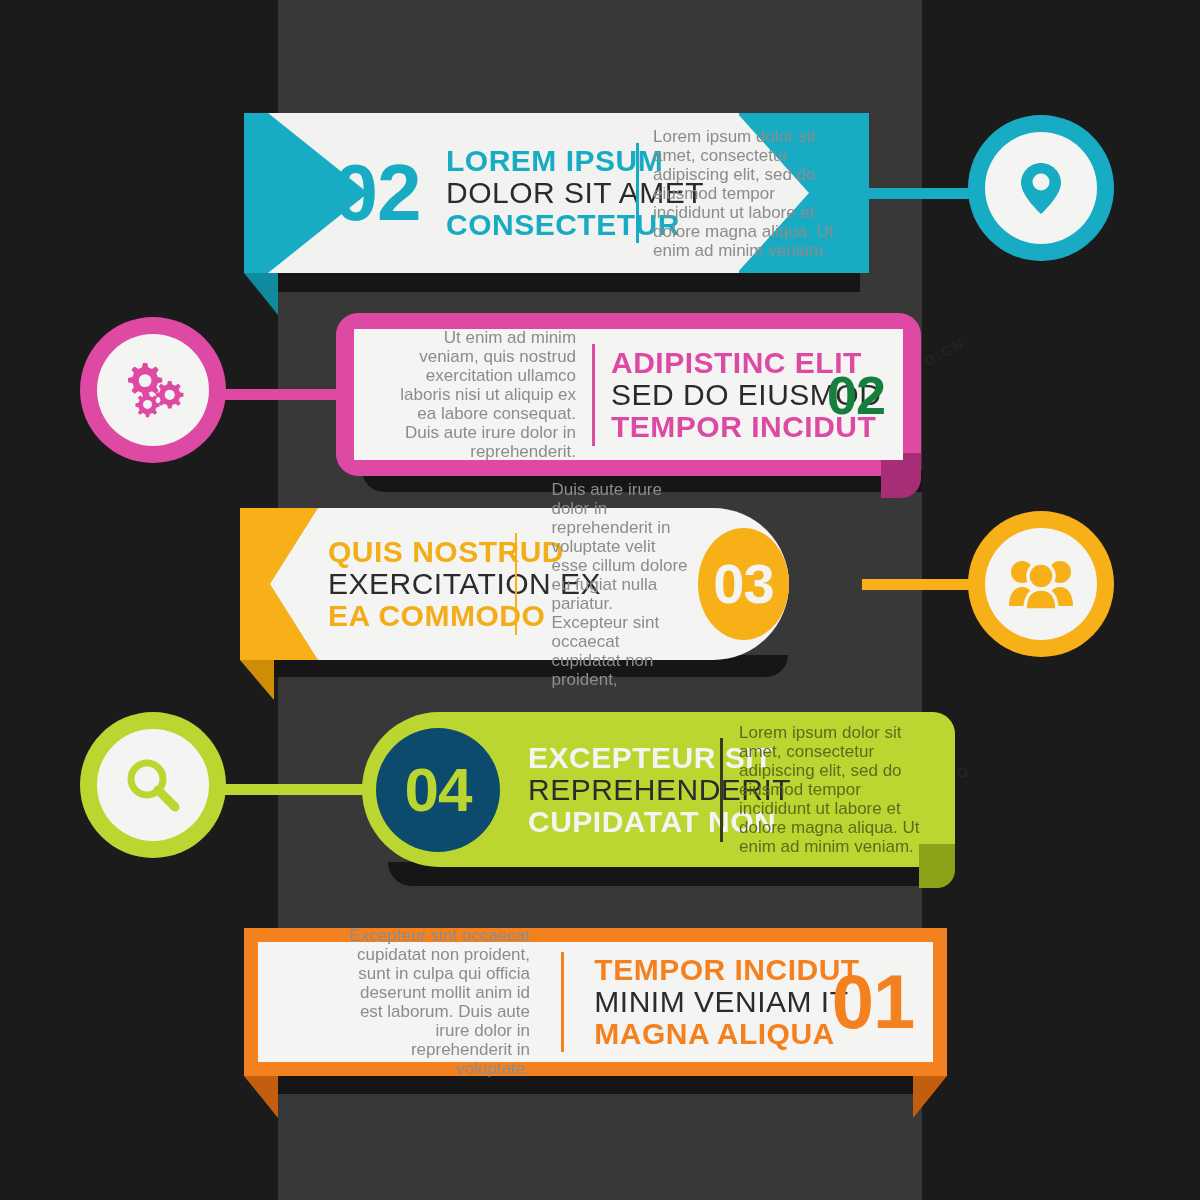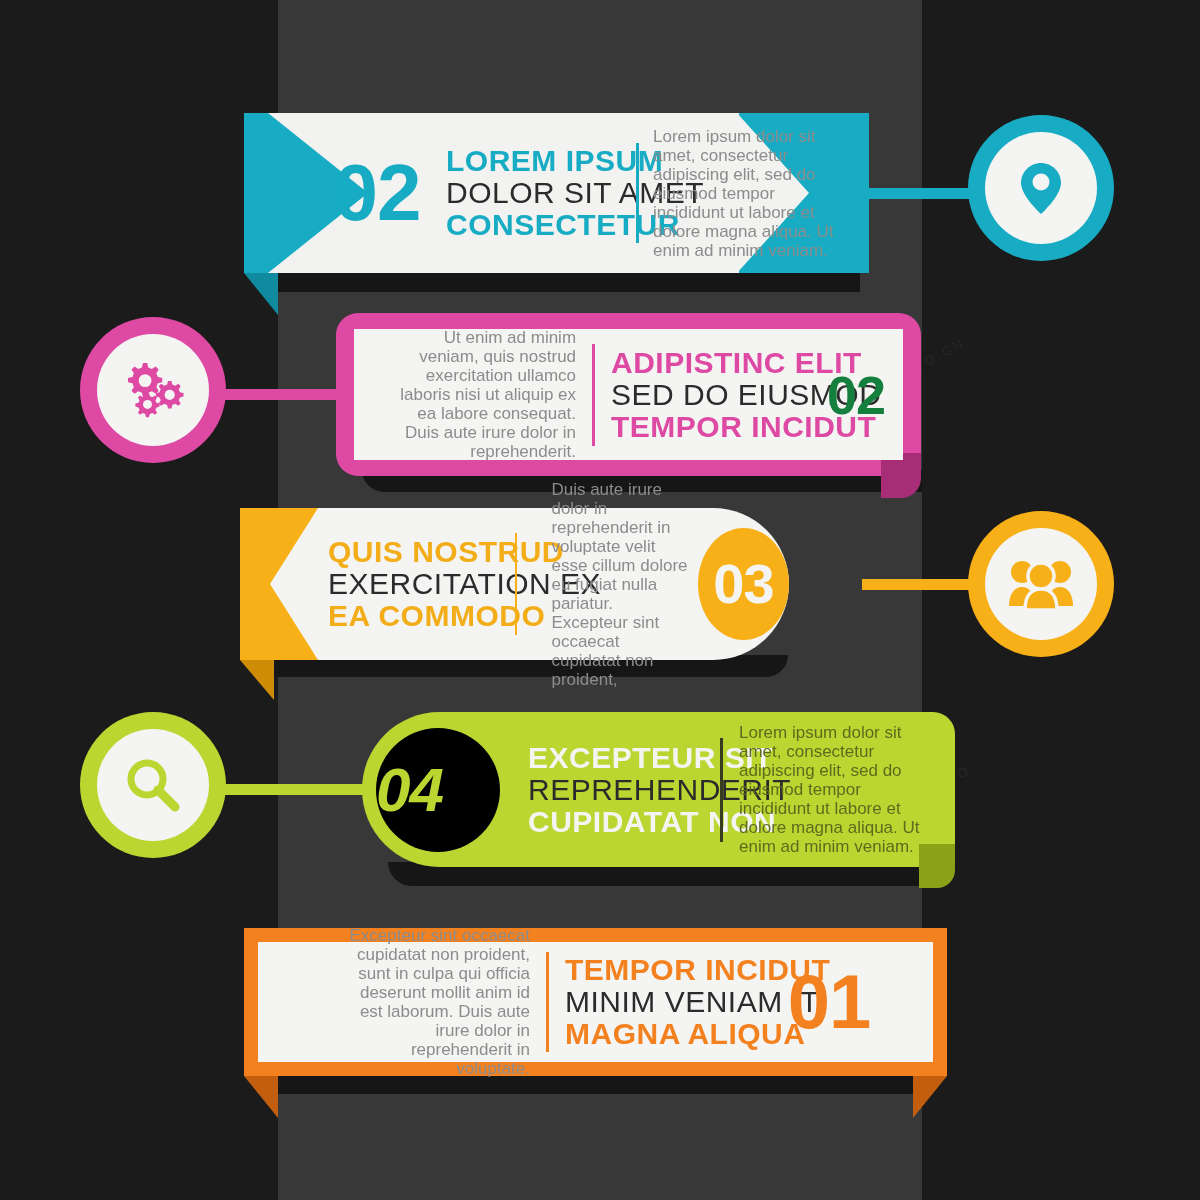--- a/index.html
+++ b/index.html
@@ -146,20 +146,21 @@
     background: #8ba118;
     border-bottom-right-radius: 18px;
   }
 
   
   #row5 { left: 244px; top: 928px; width: 703px; height: 148px; }
   #row5 .frame { position: absolute; inset: 0; background: #f4811f; }
   #row5 .paper {
     position: absolute; left: 14px; top: 14px; right: 14px; bottom: 14px;
     background: #f4f4f2;
+    justify-content: space-between;
   }
   #row5 .tailL {
     position: absolute; left: 0; top: 148px; width: 34px; height: 42px;
     background: #c25e0d;
     clip-path: polygon(0 0, 34px 0, 34px 42px);
   }
   #row5 .tailR {
     position: absolute; right: 0; top: 148px; width: 34px; height: 42px;
     background: #c25e0d;
     clip-path: polygon(0 0, 34px 0, 0 42px);
@@ -291,21 +292,21 @@
   </div>
 
   <div class="slab" style="left:388px;top:862px;width:534px;height:24px;border-bottom-left-radius:40px;"></div>
 
   <div class="connector" style="left:220px;top:784px;width:152px;background:#bcd631;"></div>
 
   <div class="row" id="row4">
     <div class="body"></div>
     <div class="tail"></div>
     <div style="position:absolute;inset:0;display:flex;align-items:center;">
-      <div style="width:124px;height:124px;border-radius:50%;background:#000000;margin-left:14px;display:flex;align-items:center;font-style:italic;">
+      <div style="width:124px;height:124px;border-radius:50%;background:#0c4a6e;margin-left:14px;display:flex;align-items:center;justify-content:center;">
         <span class="numeral" style="color:#bcd631;font-size:62px;">04</span>
       </div>
       <div class="headline" style="margin-left:28px;width:176px;">
         <div class="l1" style="color:#f4f4f2;">Excepteur Sit</div>
         <div class="l2" style="color:#2b2b2b;">Reprehenderit</div>
         <div class="l3" style="color:#f4f4f2;">Cupidatat Non</div>
       </div>
       <div class="divider" style="background:#3a3a20;margin:0 16px;height:104px;align-self:center;"></div>
       <div class="body-text" style="width:188px;color:#5e6b1e;">Lorem ipsum dolor sit amet, consectetur adipiscing elit, sed do eiusmod tempor incididunt ut labore et dolore magna aliqua. Ut enim ad minim veniam.</div>
     </div>

